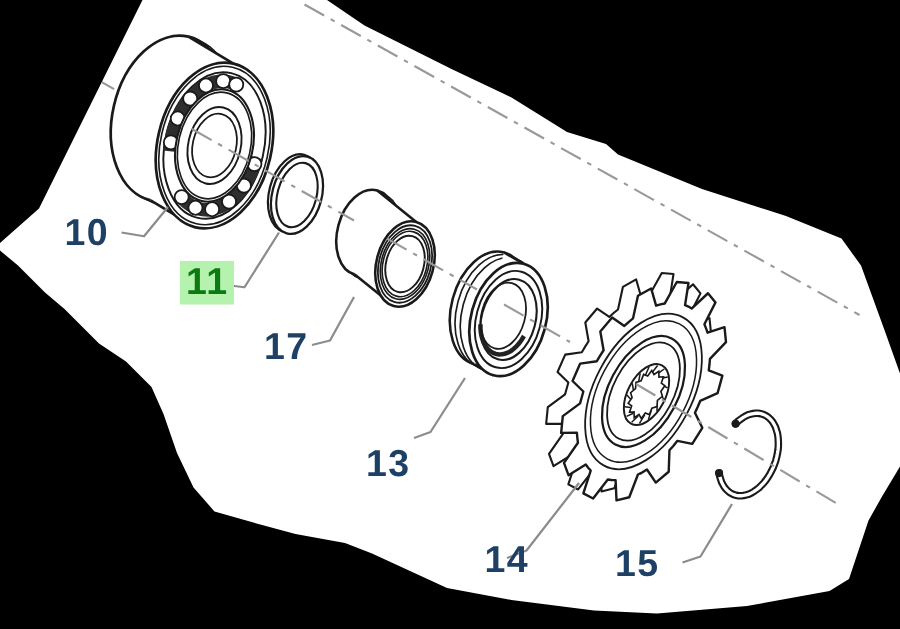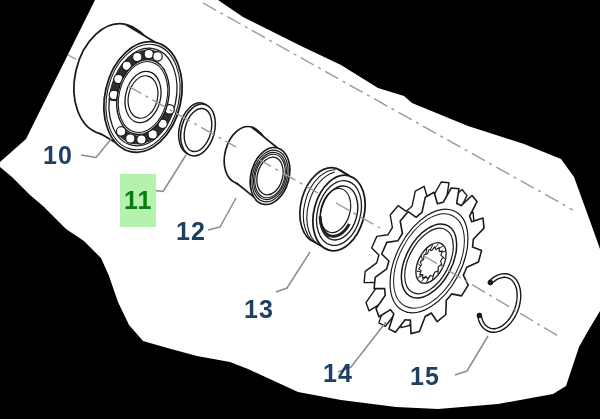--- a/index.html
+++ b/index.html
@@ -2,21 +2,21 @@
 <html style="--background: #000000; --paper: #ffffff; --drawing-line: #1a1a1a; --leader-line: #8c8c8c; --centerline: #999999; --label-text: #1d4064; --highlight-text: #0b7a10; --highlight-background: #b5f2ae;"><head>
 <meta charset="utf-8">
 <style>
   html,body{margin:0;padding:0;background:#000;}
   .stage{position:relative;width:600px;height:419px;background:#000;overflow:hidden;
          font-family:"Liberation Sans",sans-serif;}
   .stage svg{position:absolute;left:0;top:0;}
   .lbl{position:absolute;font-weight:bold;font-size:25px;line-height:1;letter-spacing:1px;
        color:var(--label-text,#1d4064);cursor:pointer;user-select:none;}
   .lbl.hl{color:var(--highlight-text,#0b7a10);background:var(--highlight-background,#b5f2ae);
-          padding:14px 4px;}
+          padding:2px 4px;}
   .p10{left:43px;top:143px}
   .p11{left:120px;top:174px}
   .p12{left:176px;top:219px}
   .p13{left:244px;top:297px}
   .p14{left:323px;top:361px}
   .p15{left:410px;top:364px}
 </style>
 </head>
 <body>
 
@@ -148,18 +148,18 @@
       <polyline points="208,230 220,227 236,198"></polyline>
       <polyline points="276,292 287,288 310,252"></polyline>
       <polyline points="338,372 351,367 386,322"></polyline>
       <polyline points="455,375 467,371 488,336"></polyline>
     </g>
   </g>
 </svg>
 
 <div class="lbl p10">10</div>
 <div class="lbl p11 hl">11</div>
-<div class="lbl p12">12</div>
+<div class="lbl p12">17</div>
 <div class="lbl p13">13</div>
 <div class="lbl p14">14</div>
 <div class="lbl p15">15</div>
 
 </div>
 
 </body></html>

